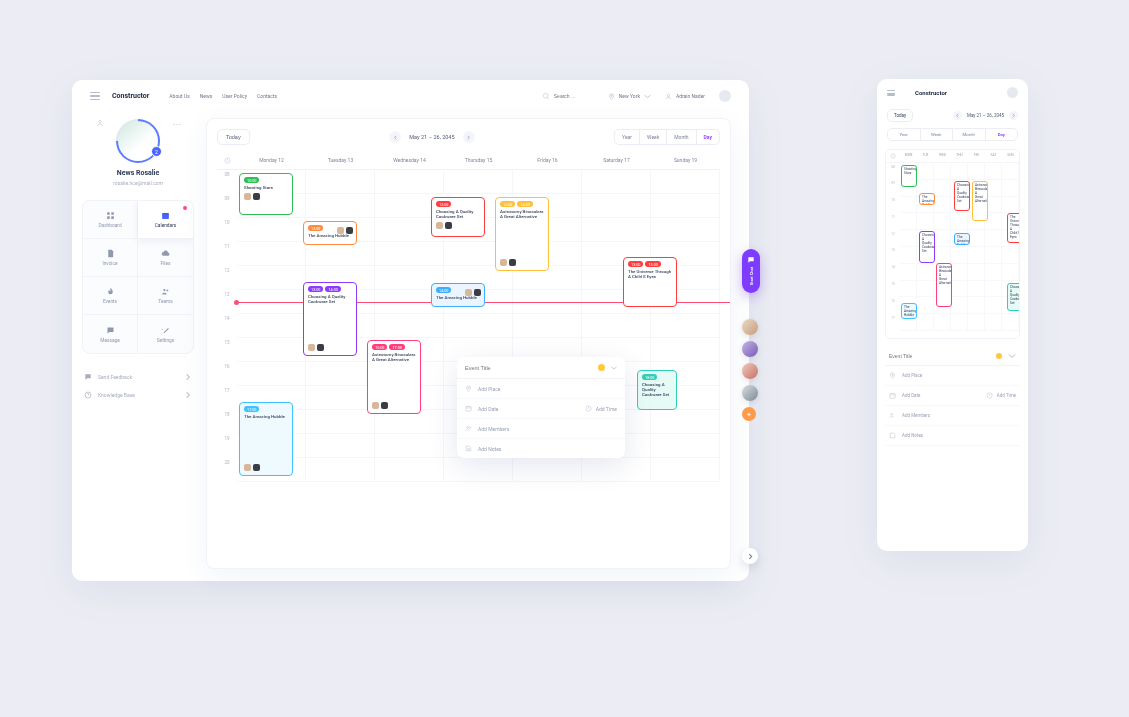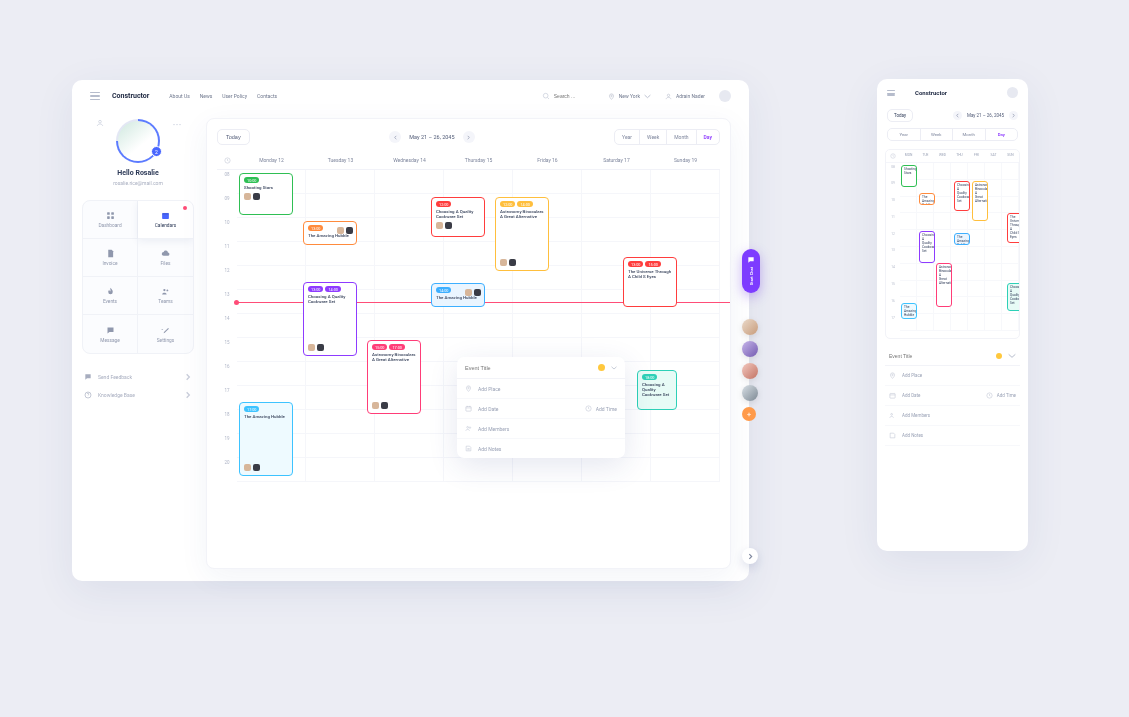--- a/index.html
+++ b/index.html
@@ -383,21 +383,21 @@
         <div class="user-block">
           <svg class="user-icon-tl" viewBox="0 0 24 24" fill="none" stroke="currentColor" stroke-width="2">
               <circle cx="12" cy="8" r="4"></circle>
               <path d="M4 21c0-4 4-6 8-6s8 2 8 6"></path>
             </svg>
           <div class="user-dots">•••</div>
           <div class="avatar-ring">
             <div class="avatar-img"></div>
             <div class="avatar-badge">2</div>
           </div>
-          <div class="hello">Hello Rosalie</div>
+          <div class="hello">News Rosalie</div>
           <div class="mail">rosalie.rice@mail.com</div>
         </div>
 
         <div class="navgrid">
           <div class="navcell">
             <svg viewBox="0 0 24 24" fill="currentColor">
                 <rect x="3" y="3" width="7" height="7" rx="1.5"></rect>
                 <rect x="14" y="3" width="7" height="7" rx="1.5"></rect>
                 <rect x="3" y="14" width="7" height="7" rx="1.5"></rect>
                 <rect x="14" y="14" width="7" height="7" rx="1.5"></rect>

